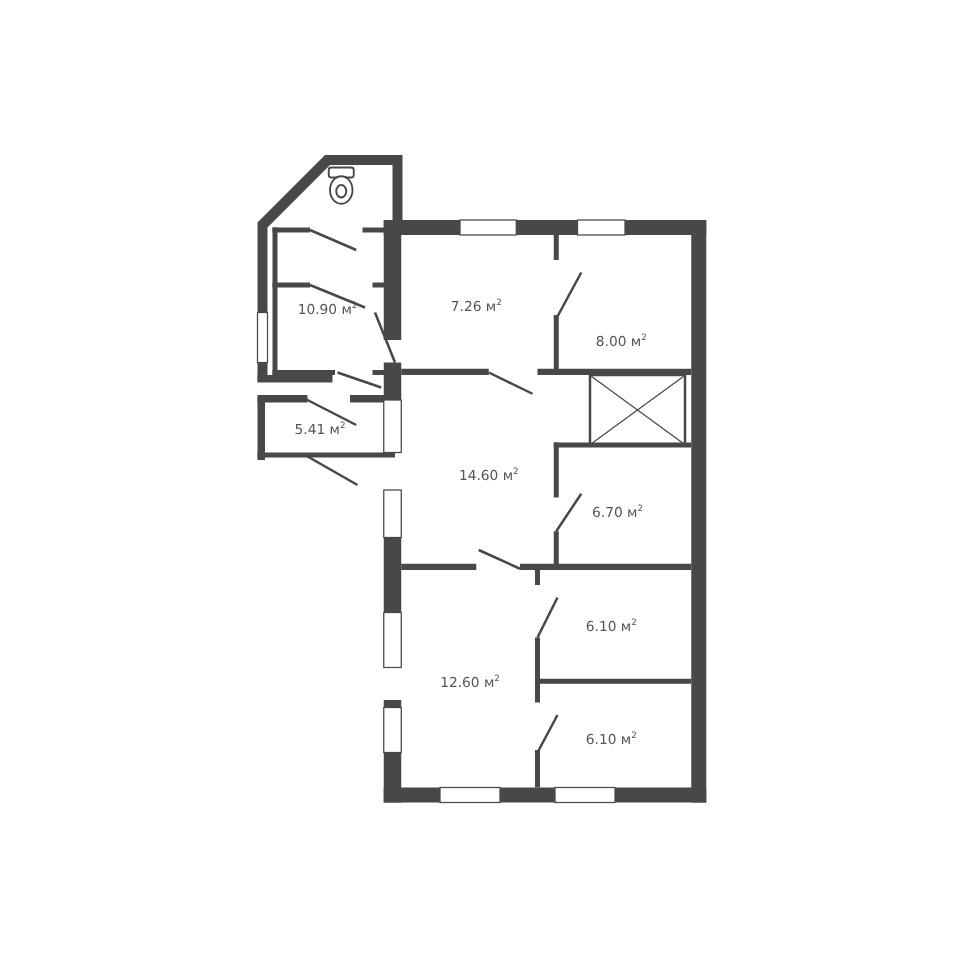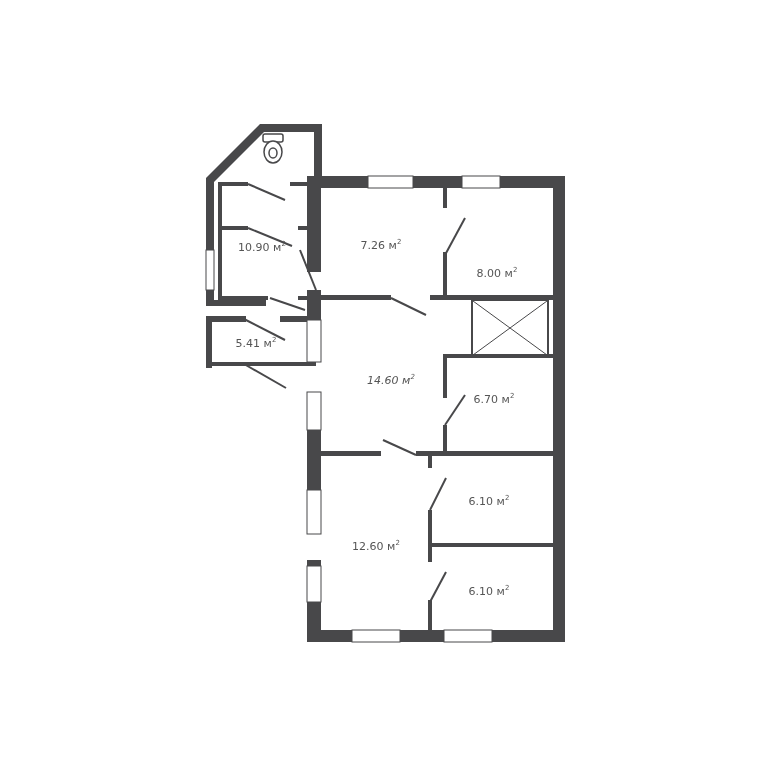--- a/index.html
+++ b/index.html
@@ -89,17 +89,17 @@
     <rect x="263" y="134" width="20" height="8" rx="2"></rect>
     <ellipse cx="273" cy="152" rx="9" ry="11"></ellipse>
     <ellipse cx="273" cy="153" rx="4" ry="5"></ellipse>
   </g>
 </svg>
 
 <div class="lbl" style="left:262px;top:247px;"><span>10.90</span> м<sup>2</sup></div>
 <div class="lbl" style="left:381px;top:245px;"><span>7.26</span> м<sup>2</sup></div>
 <div class="lbl" style="left:497px;top:245px;margin-top:28px;"><span>8.00</span> м<sup>2</sup></div>
 <div class="lbl" style="left:256px;top:343px;"><span>5.41</span> м<sup>2</sup></div>
-<div class="lbl" style="left:391px;top:380px;font-style:italic;"><span>14.60</span> м<sup>2</sup></div>
-<div class="lbl" style="left:494px;top:399px;"><span>6.70</span> м<sup>2</sup></div>
+<div class="lbl" style="left:391px;top:380px;"><span>14.60</span> м<sup>2</sup></div>
+<div class="lbl" style="left:494px;top:410px;"><span>6.70</span> м<sup>2</sup></div>
 <div class="lbl" style="left:489px;top:501px;"><span>6.10</span> м<sup>2</sup></div>
 <div class="lbl" style="left:376px;top:546px;"><span>12.60</span> м<sup>2</sup></div>
 <div class="lbl" style="left:489px;top:591px;"><span>6.10</span> м<sup>2</sup></div>
 
 </body></html>

